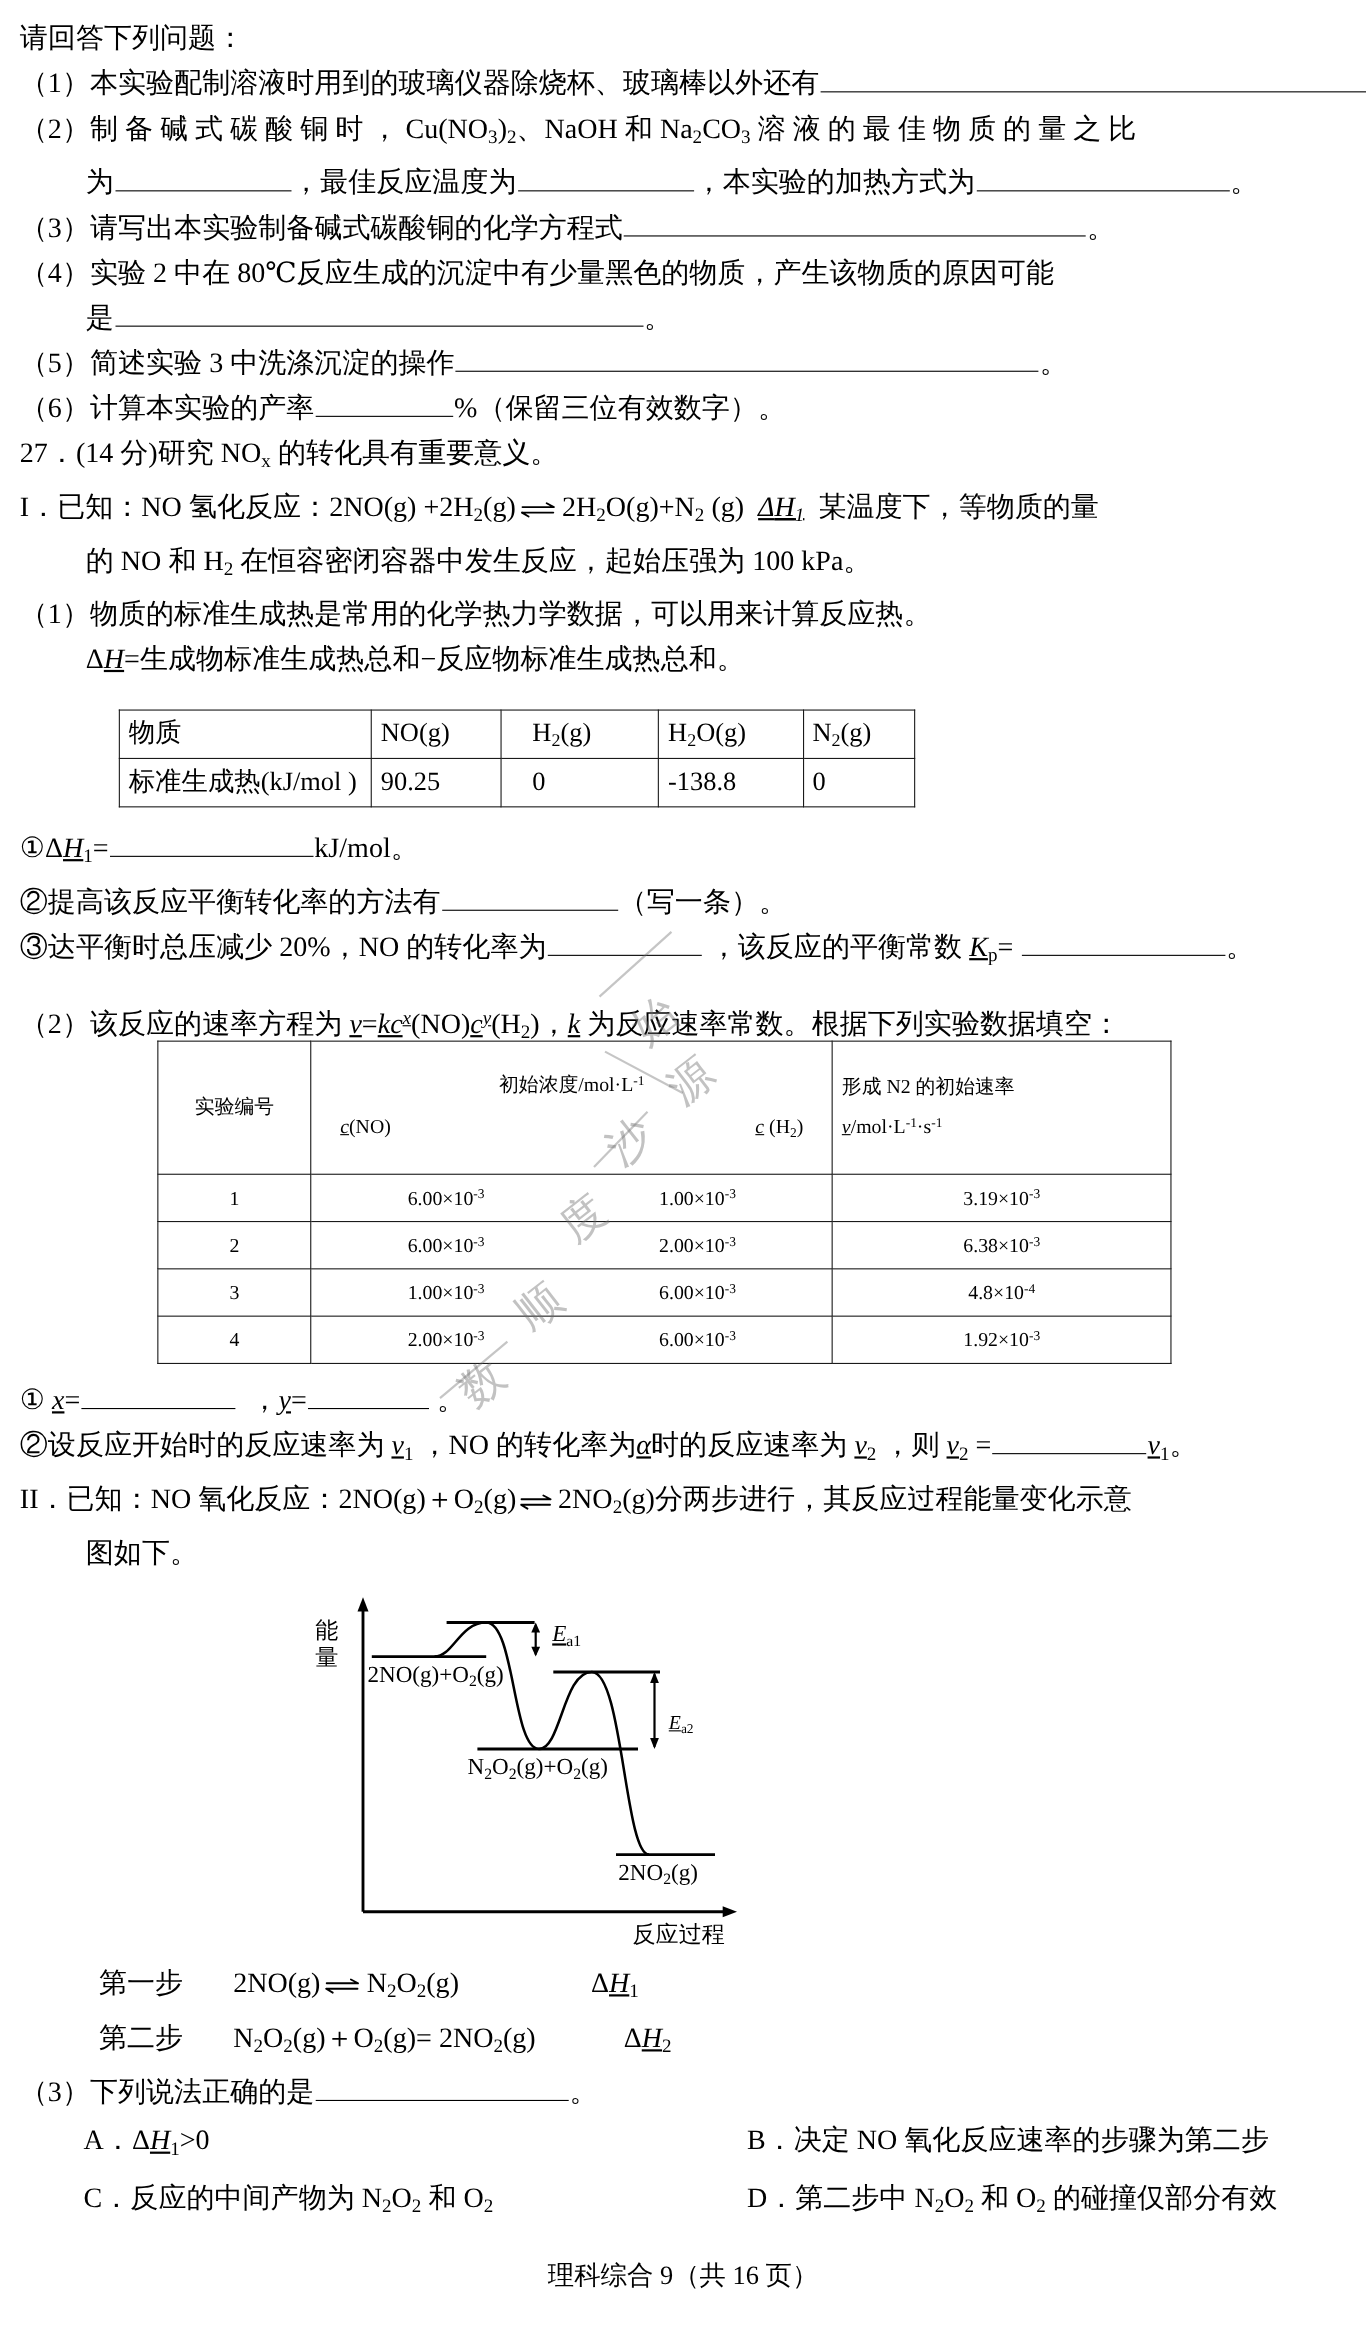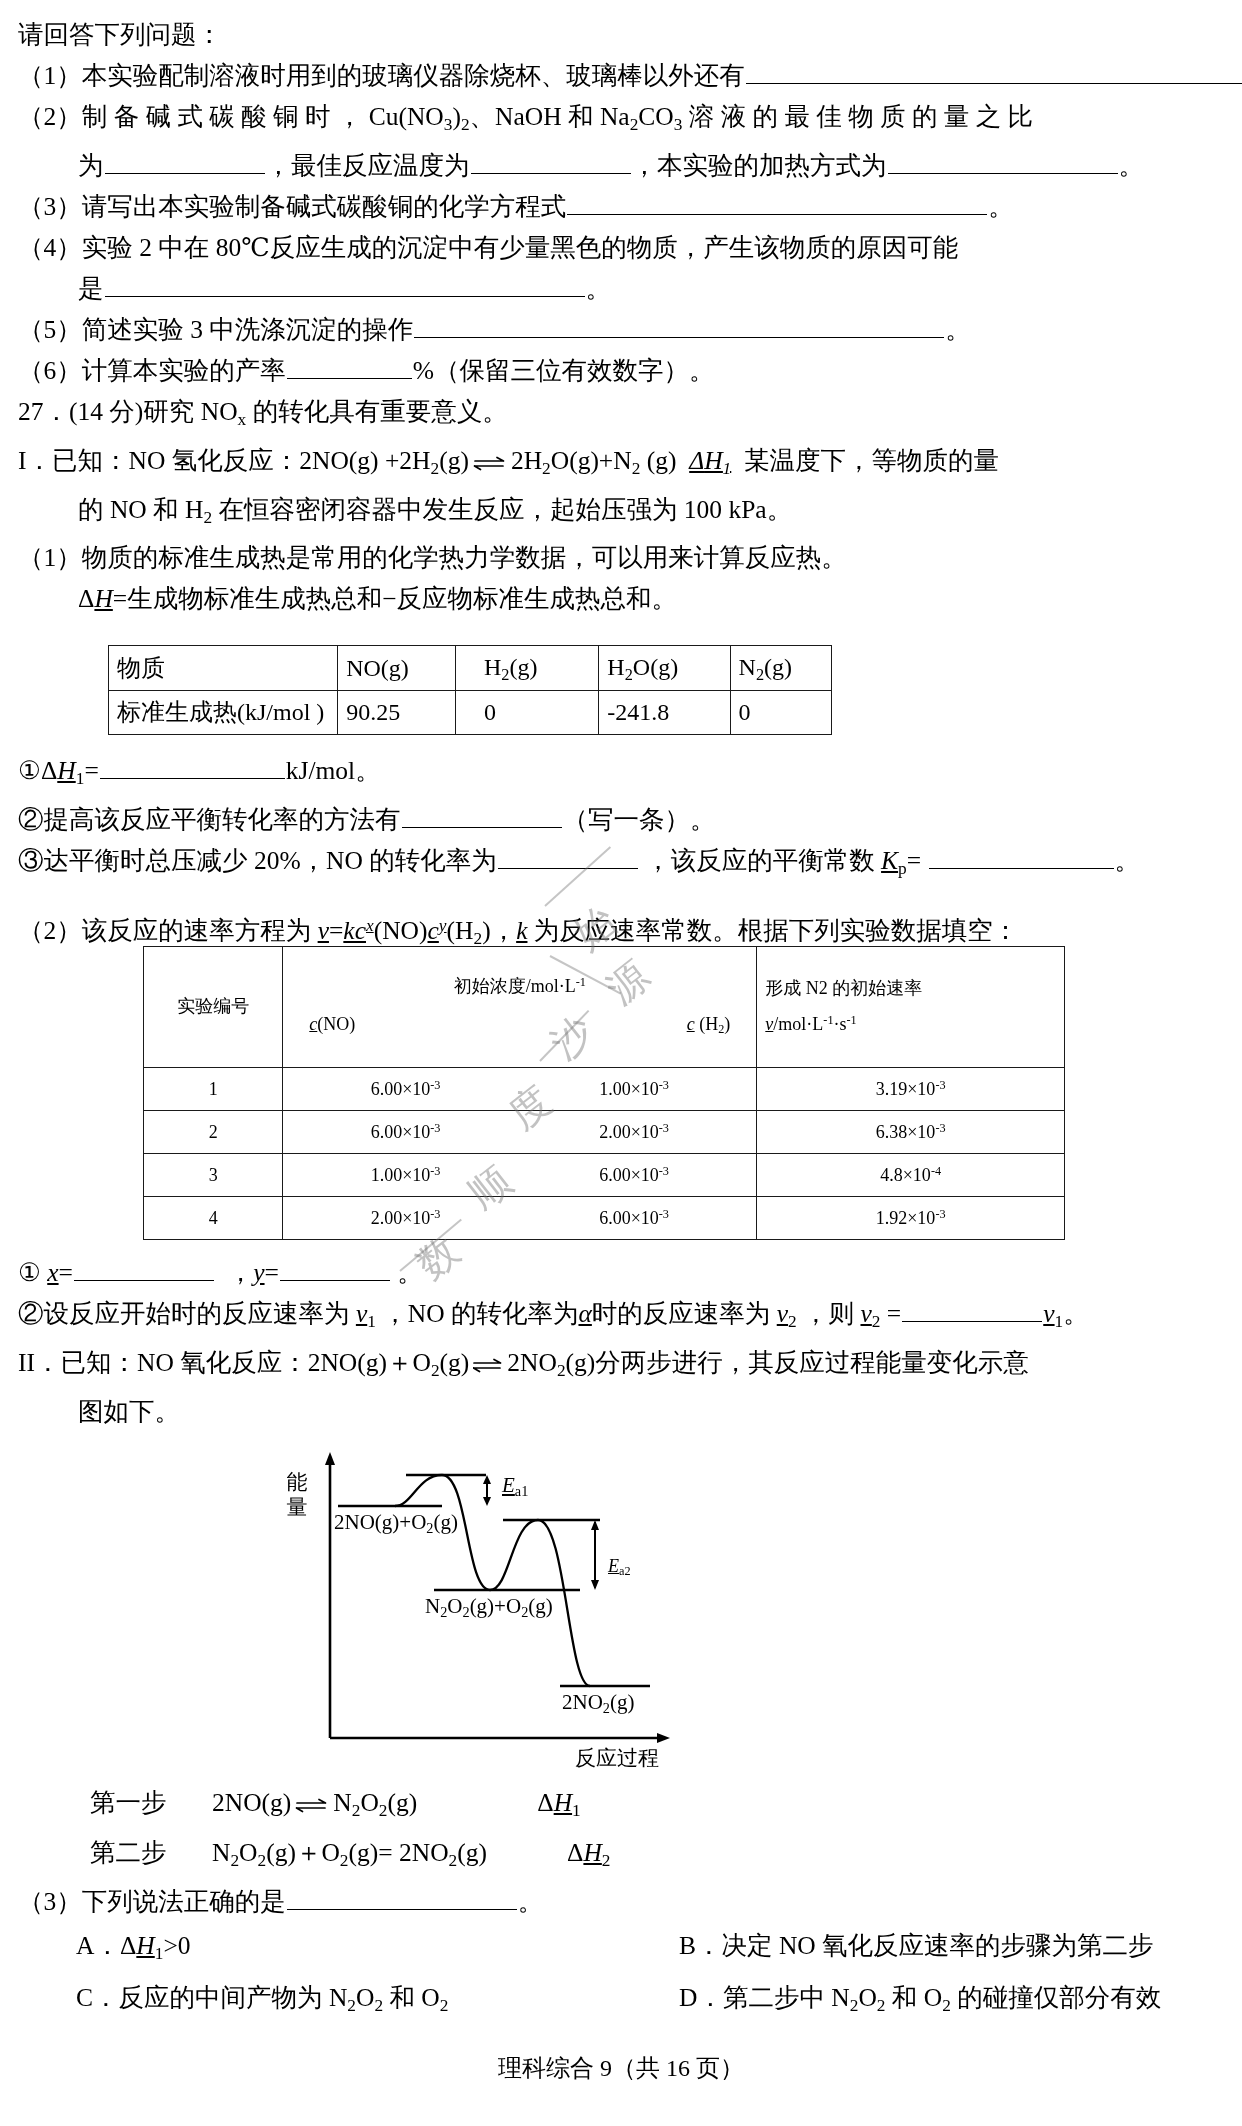--- a/index.html
+++ b/index.html
@@ -232,21 +232,21 @@
       <td>物质</td>
       <td>NO(g)</td>
       <td>H<sub>2</sub>(g)</td>
       <td>H<sub>2</sub>O(g)</td>
       <td>N<sub>2</sub>(g)</td>
     </tr>
     <tr>
       <td>标准生成热(kJ/mol )</td>
       <td>90.25</td>
       <td>0</td>
-      <td>-241.8</td>
+      <td>-138.8</td>
       <td>0</td>
     </tr>
   </tbody>
     </table>
 
   <div style="position:absolute; left:18px; top:750px; width:1206px;">
     <div class="ln">
       <span>①</span><span>Δ<span class="ital">H</span><sub>1</sub>=</span><span class="blank b185"></span><span>kJ/mol。</span>
     </div>
     <div class="ln">

